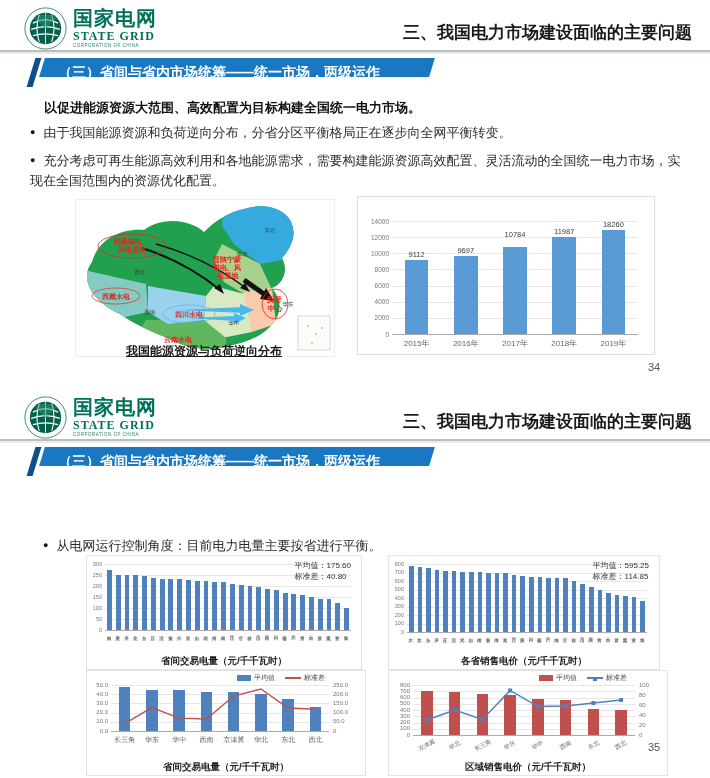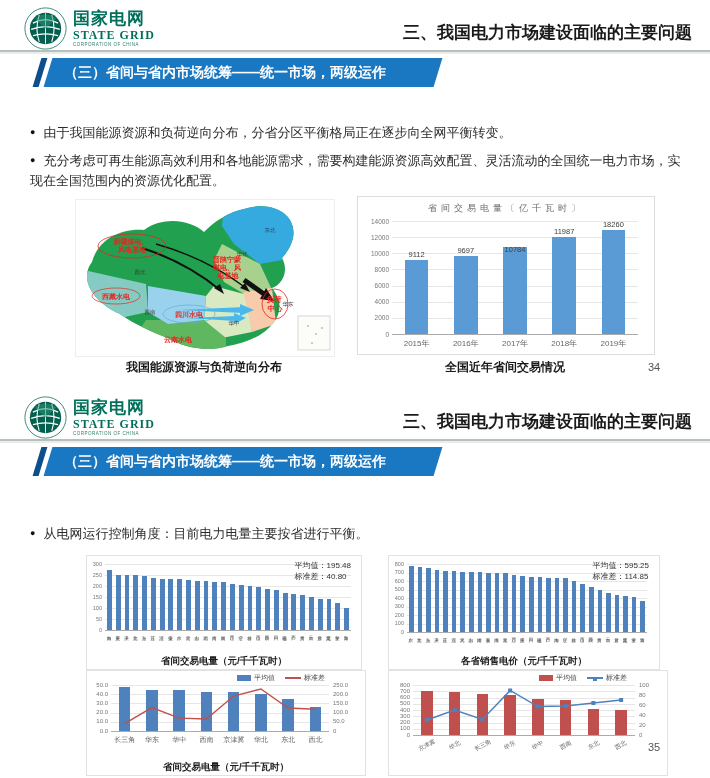--- a/index.html
+++ b/index.html
@@ -5,28 +5,28 @@
   html,body{margin:0;padding:0;background:#888;}
   .page{position:relative;width:710px;height:778px;background:#fff;overflow:hidden;
         font-family:"Liberation Sans","DejaVu Sans",sans-serif;color:#222;}
   .slide{position:absolute;left:0;width:710px;height:389px;background:#fff;}
   #slide1{top:0;} #slide2{top:389px;}
 
   
   .logo{position:absolute;left:24px;top:7px;display:flex;align-items:center;}
   .globe{width:43px;height:43px;}
   .logo-text{margin-left:6px;line-height:1;}
-  .logo-cn{font-size:17px;font-weight:bold;color:#00705a;letter-spacing:1px;}
+  .logo-cn{font-size:20px;font-weight:bold;color:#00705a;letter-spacing:1px;}
   .logo-en{font-size:12px;font-weight:bold;color:#00705a;font-family:"Liberation Serif","DejaVu Serif",serif;letter-spacing:1px;margin-top:2px;}
   .logo-sub{font-size:4.5px;color:#2e7d68;letter-spacing:.5px;margin-top:2px;}
   .slide-title{position:absolute;right:18px;top:21px;font-size:17px;font-weight:bold;color:#1a1a1a;}
   .head-rule{position:absolute;left:0;top:50px;width:710px;height:2px;background:#b9bfba;box-shadow:0 2px 0 #e9ede9;}
 
   
-  .banner{position:absolute;left:48px;top:58px;width:390px;height:29px;}
+  .banner{position:absolute;left:42px;top:58px;width:390px;height:19px;}
   .banner .bg{position:absolute;inset:0;background:#1a78c2;transform:skewX(-17deg);}
   .banner .accent{position:absolute;left:-11px;top:0;width:6px;height:29px;background:#0d4e8c;transform:skewX(-17deg);}
   .banner .label{position:relative;z-index:2;color:#fff;font-weight:bold;font-size:14px;line-height:29px;padding-left:16px;white-space:nowrap;}
 
   .intro{position:absolute;left:44px;font-size:13px;font-weight:bold;color:#111;}
   .bullet{position:absolute;left:30px;width:656px;font-size:13px;color:#2b2b2b;line-height:1.55;}
   .bullet .dot{font-size:9px;vertical-align:2px;margin-right:8px;color:#111;}
 
   
   .panel{position:absolute;background:#fff;border:1px solid #ddd;}
@@ -86,20 +86,21 @@
     </div>
     <div class="slide-title">三、我国电力市场建设面临的主要问题</div>
     <div class="head-rule"></div>
 
     <div class="banner">
       <div class="accent"></div>
       <div class="bg"></div>
       <div class="label">（三）省间与省内市场统筹——统一市场，两级运作</div>
     </div>
 
+    <div class="intro" style="top:99px;">以促进能源资源大范围、高效配置为目标构建全国统一电力市场。</div>
     <div class="bullet" style="top:123px;"><span class="dot">●</span><span>由于我国能源资源和负荷逆向分布，分省分区平衡格局正在逐步向全网平衡转变。</span></div>
     <div class="bullet" style="top:151px;"><span class="dot">●</span><span>充分考虑可再生能源高效利用和各地能源需求，需要构建能源资源高效配置、灵活流动的全国统一电力市场，实现在全国范围内的资源优化配置。</span></div>
 
     <div class="panel" style="left:75px;top:199px;width:258px;height:156px;border-color:#eee;">
       <svg width="256" height="154" viewBox="0 0 256 154">
         <defs>
           <clipPath id="cn">
             <path d="M 16,62 C 22,40 44,28 68,30 C 88,16 114,20 128,32 C 138,22 152,12 168,9 C 186,3 206,7 214,20 C 222,34 215,48 206,58 C 213,70 207,84 196,88 C 204,98 207,110 198,122 C 188,136 170,143 152,146 C 132,152 108,148 92,138 C 76,132 58,124 44,114 C 26,106 11,92 11,76 C 11,70 13,66 16,62 Z"></path>
           </clipPath>
         </defs>
@@ -153,24 +154,23 @@
         <text x="102" y="142" text-anchor="middle" font-size="7" fill="#e8261f" class="map-label">云南水电</text>
 
         <text x="64" y="74" text-anchor="middle" font-size="5.5" fill="#3c3c3c">西北</text>
         <text x="194" y="32" text-anchor="middle" font-size="5.5" fill="#2a4a6a">东北</text>
         <text x="166" y="56" text-anchor="middle" font-size="5.5" fill="#3c3c3c">华北</text>
         <text x="212" y="106" text-anchor="middle" font-size="5.5" fill="#3c3c3c">华东</text>
         <text x="158" y="125" text-anchor="middle" font-size="5.5" fill="#3c3c3c">华中</text>
         <text x="74" y="114" text-anchor="middle" font-size="5.5" fill="#3c3c3c">西南</text>
       </svg>
     </div>
-    <div class="fig-caption" style="left:75px;top:359px;width:258px;">我国能源资源与负荷逆向分布</div>
+    <div class="fig-caption" style="left:75px;top:343px;width:258px;text-decoration:underline;">我国能源资源与负荷逆向分布</div>
 
     <div class="panel" style="left:357px;top:196px;width:296px;height:157px;">
-      <div class="ct-inner-title">省间交易电量〔亿千瓦时〕</div>
       <div class="chartbox" id="chart-trade" style="left:0;top:0;width:296px;height:157px;">
           <div class="ytick" style="left: 0px; width: 31px; top: 133.5px; font-size: 6.5px;">0</div>
           <div class="ytick" style="left: 0px; width: 31px; top: 117.357px; font-size: 6.5px;">2000</div>
           <div class="gline" style="left: 34px; width: 246px; top: 120.857px;"></div>
           <div class="ytick" style="left: 0px; width: 31px; top: 101.214px; font-size: 6.5px;">4000</div>
           <div class="gline" style="left: 34px; width: 246px; top: 104.714px;"></div>
           <div class="ytick" style="left: 0px; width: 31px; top: 85.0714px; font-size: 6.5px;">6000</div>
           <div class="gline" style="left: 34px; width: 246px; top: 88.5714px;"></div>
           <div class="ytick" style="left: 0px; width: 31px; top: 68.9286px; font-size: 6.5px;">8000</div>
           <div class="gline" style="left: 34px; width: 246px; top: 72.4286px;"></div>
@@ -179,33 +179,32 @@
           <div class="ytick" style="left: 0px; width: 31px; top: 36.6429px; font-size: 6.5px;">12000</div>
           <div class="gline" style="left: 34px; width: 246px; top: 40.1429px;"></div>
           <div class="ytick" style="left: 0px; width: 31px; top: 20.5px; font-size: 6.5px;">14000</div>
           <div class="gline" style="left: 34px; width: 246px; top: 24px;"></div>
           <div class="xaxis" style="left: 34px; width: 246px; top: 137px;"></div>
           <div class="bar" style="left: 46.792px; top: 63.4531px; width: 23.616px; height: 73.5469px; background: rgb(91, 155, 213);"></div>
           <div class="dlabel" style="left: 34px; width: 49.2px; top: 53.4531px;">9112</div>
           <div class="bar" style="left: 95.992px; top: 58.7314px; width: 23.616px; height: 78.2686px; background: rgb(91, 155, 213);"></div>
           <div class="dlabel" style="left: 83.2px; width: 49.2px; top: 48.7314px;">9697</div>
           <div class="bar" style="left: 145.192px; top: 49.9577px; width: 23.616px; height: 87.0423px; background: rgb(91, 155, 213);"></div>
-          <div class="dlabel" style="left: 132.4px; width: 49.2px; top: 48px;">10784</div>
+          <div class="dlabel" style="left: 132.4px; width: 49.2px; top: 33px;">10784</div>
           <div class="bar" style="left: 194.392px; top: 40.2478px; width: 23.616px; height: 96.7522px; background: rgb(91, 155, 213);"></div>
           <div class="dlabel" style="left: 181.6px; width: 49.2px; top: 30.2478px;">11987</div>
           <div class="bar" style="left: 243.592px; top: 33.0077px; width: 23.616px; height: 103.992px; background: rgb(91, 155, 213);"></div>
           <div class="dlabel" style="left: 230.8px; width: 49.2px; top: 23.0077px;">18260</div>
           <div class="xcat" style="left: 30px; width: 57.2px; top: 141px; font-size: 8px;">2015年</div>
           <div class="xcat" style="left: 79.2px; width: 57.2px; top: 141px; font-size: 8px;">2016年</div>
           <div class="xcat" style="left: 128.4px; width: 57.2px; top: 141px; font-size: 8px;">2017年</div>
           <div class="xcat" style="left: 177.6px; width: 57.2px; top: 141px; font-size: 8px;">2018年</div>
           <div class="xcat" style="left: 226.8px; width: 57.2px; top: 141px; font-size: 8px;">2019年</div>
         </div>
     </div>
-    <div class="fig-caption" style="left:357px;top:359px;width:296px;">全国近年省间交易情况</div>
 
     <div class="page-num" style="left:648px;top:361px;">34</div>
   </div>
 
   <div class="slide" id="slide2">
     <div class="logo">
       <svg class="globe" viewBox="0 0 48 48">
         <circle cx="24" cy="24" r="23" fill="#fff" stroke="#2e7d68" stroke-width="1"></circle>
         <circle cx="24" cy="24" r="17.5" fill="#04604e"></circle>
         <path d="M10,18 Q24,10 38,18" stroke="#fff" stroke-width="1.4" fill="none"></path>
@@ -224,25 +223,25 @@
     </div>
     <div class="slide-title">三、我国电力市场建设面临的主要问题</div>
     <div class="head-rule"></div>
 
     <div class="banner">
       <div class="accent"></div>
       <div class="bg"></div>
       <div class="label">（三）省间与省内市场统筹——统一市场，两级运作</div>
     </div>
 
-    <div class="bullet" style="top:135px;"><span class="dot">●</span><span>从电网运行控制角度：目前电力电量主要按省进行平衡。</span></div>
+    <div class="bullet" style="top:147px;margin-left:13px;"><span class="dot">●</span><span>从电网运行控制角度：目前电力电量主要按省进行平衡。</span></div>
 
     <div class="panel" style="left:86px;top:166px;width:274px;height:113px;border-color:#e2e2e2;">
       <div class="anno">
-        <div>平均值：195.48</div>
+        <div>平均值：175.60</div>
         <div>标准差：40.80</div>
       </div>
       <div class="chartbox" id="chart-prov-td" style="left:0;top:0;width:272px;height:98px;">
           <div class="ytick" style="left: 0px; width: 15px; top: 70.5px; font-size: 5.5px;">0</div>
           <div class="ytick" style="left: 0px; width: 15px; top: 59.5px; font-size: 5.5px;">50</div>
           <div class="gline" style="left: 18px; width: 246px; top: 63px;"></div>
           <div class="ytick" style="left: 0px; width: 15px; top: 48.5px; font-size: 5.5px;">100</div>
           <div class="gline" style="left: 18px; width: 246px; top: 52px;"></div>
           <div class="ytick" style="left: 0px; width: 15px; top: 37.5px; font-size: 5.5px;">150</div>
           <div class="gline" style="left: 18px; width: 246px; top: 41px;"></div>
@@ -509,17 +508,18 @@
             <rect x="35.875" y="47" width="4" height="4" fill="#4f81bd"></rect>
             <rect x="63.625" y="37" width="4" height="4" fill="#4f81bd"></rect>
             <rect x="91.375" y="46.5" width="4" height="4" fill="#4f81bd"></rect>
             <rect x="119.125" y="17.5" width="4" height="4" fill="#4f81bd"></rect>
             <rect x="146.875" y="33.5" width="4" height="4" fill="#4f81bd"></rect>
             <rect x="174.625" y="33" width="4" height="4" fill="#4f81bd"></rect>
             <rect x="202.375" y="30" width="4" height="4" fill="#4f81bd"></rect>
             <rect x="230.125" y="27" width="4" height="4" fill="#4f81bd"></rect>
           </svg>
         </div>
+      <div class="chart-title">区域销售电价（元/千千瓦时）</div>
     </div>
 
     <div class="page-num" style="left:648px;top:352px;">35</div>
   </div>
 </div>
 
 </body></html>

